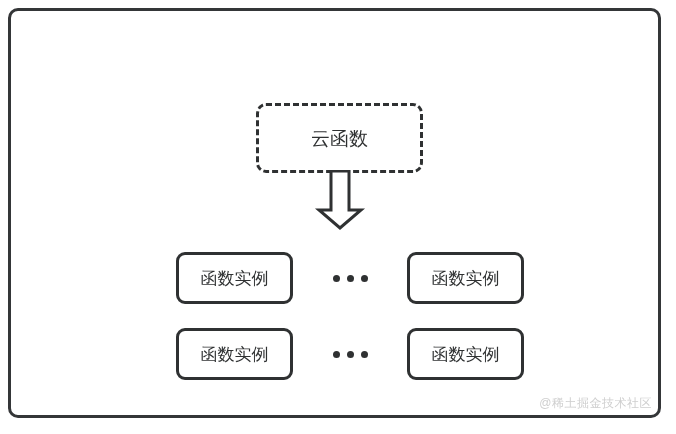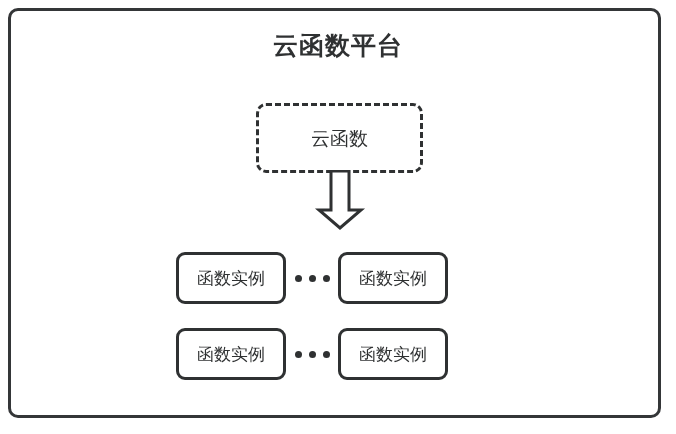--- a/index.html
+++ b/index.html
@@ -79,21 +79,21 @@
     left: 311px;
     top: 170px;
     width: 58px;
     height: 60px;
   }
 
   
   .instance-row {
     position: absolute;
     left: 176px;
-    width: 272px;
+    width: 348px;
     height: 52px;
     display: flex;
     align-items: center;
     justify-content: space-between;
   }
   .instance-row.row-1 { top: 252px; }
   .instance-row.row-2 { top: 328px; }
 
   .instance-box {
     width: 117px;
@@ -139,21 +139,20 @@
     user-select: none;
   }
 </style>
 </head>
 <body>
 
 <div id="canvas">
 
   <div class="platform-box"></div>
 
-  <div class="platform-title">云函数平台</div>
 
   <div class="cloud-function">
     <span class="cloud-function-label">云函数</span>
   </div>
 
   <div class="flow-arrow">
     <svg width="58" height="60" viewBox="0 0 58 60" xmlns="http://www.w3.org/2000/svg">
       <polygon points="20,1 38,1 38,40 50,40 29,58 8,40 20,40" fill="#ffffff" stroke="#2f3132" stroke-width="3" stroke-linejoin="miter"></polygon>
     </svg>
   </div>
@@ -179,14 +178,15 @@
     <div class="ellipsis-dots">
       <span class="dot"></span>
       <span class="dot"></span>
       <span class="dot"></span>
     </div>
     <div class="instance-box">
       <span class="instance-label">函数实例</span>
     </div>
   </div>
 
+  <div class="watermark">@稀土掘金技术社区</div>
 
 </div>
 
 </body></html>

